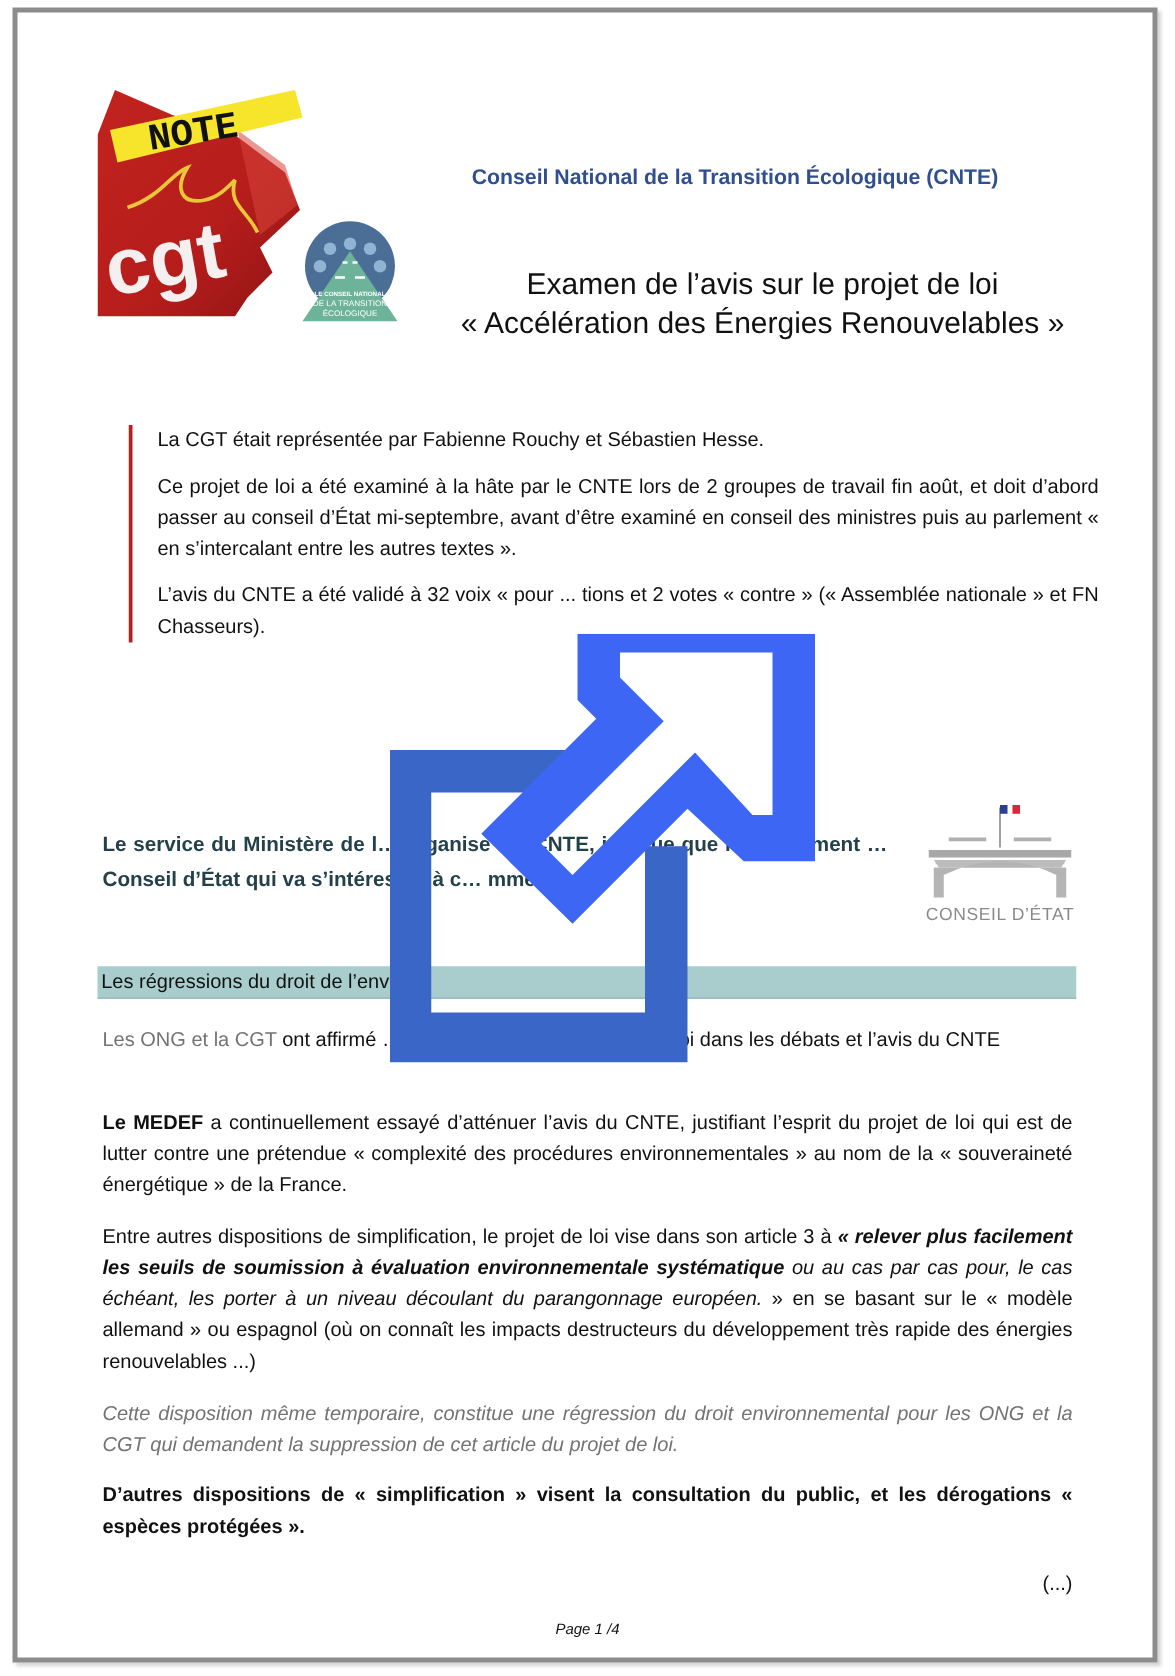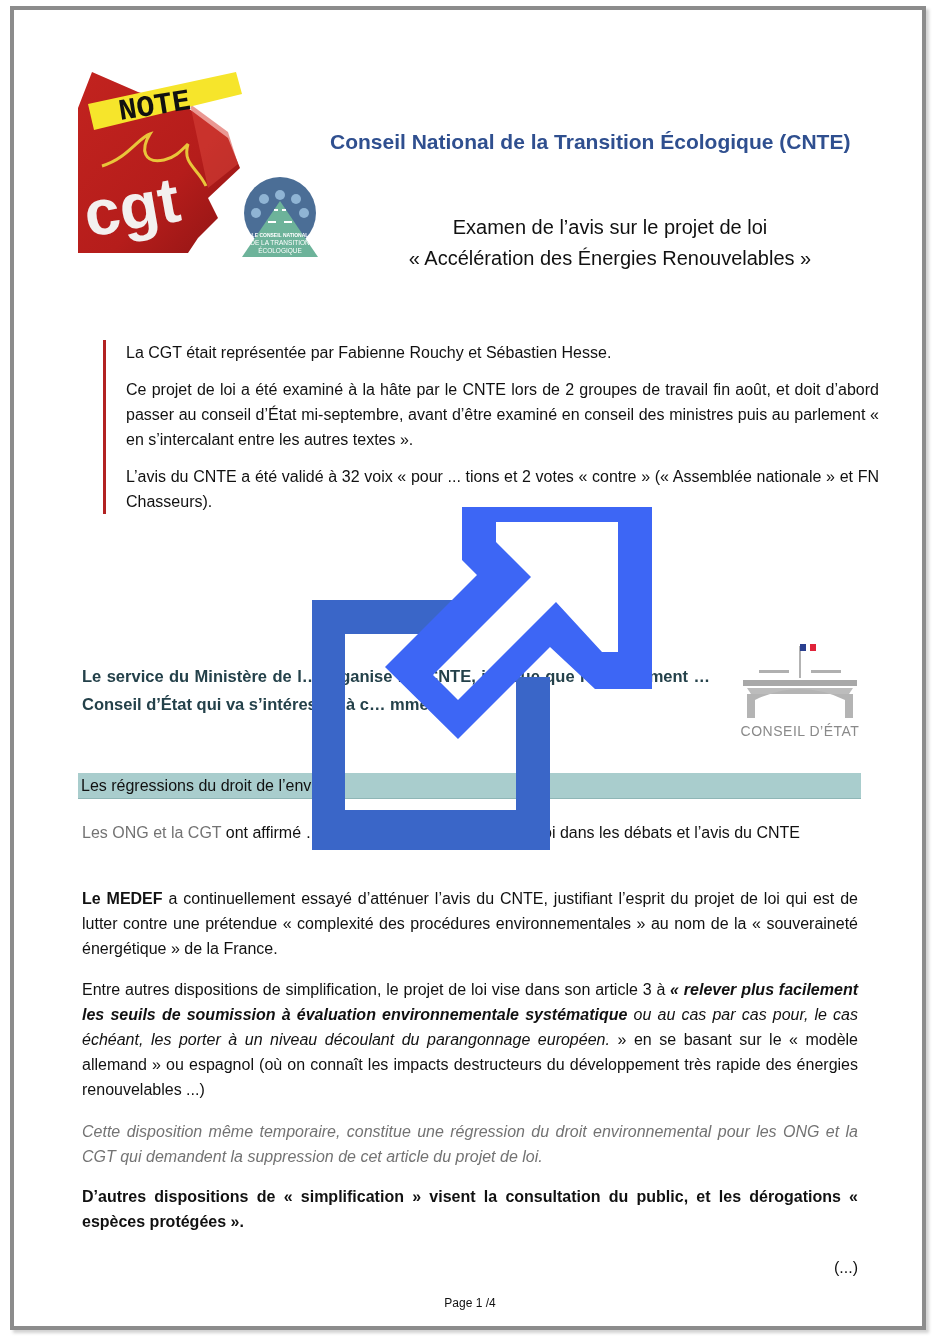--- a/index.html
+++ b/index.html
@@ -5,39 +5,39 @@
   html, body { margin: 0; padding: 0; background: #ffffff; }
   body { width: 940px; height: 1341px; position: relative; overflow: hidden; font-family: "Liberation Sans", sans-serif; }
   .frame { position: absolute; left: 10px; top: 6px; width: 916px; height: 1324px; border: 4px solid #8c8c8c; box-shadow: 3px 3px 3px rgba(0,0,0,0.18); background: #fff; box-sizing: border-box; }
   .abs { position: absolute; }
 
   
   .cgt-logo { left: 78px; top: 68px; width: 196px; height: 196px; }
   .cnte-logo { left: 238px; top: 175px; width: 84px; height: 84px; }
   .ce-logo { left: 733px; top: 638px; width: 134px; height: 104px; }
 
-  .title { left: 330px; top: 126px; width: 540px; text-align: left; color: #2f4f8f; font-weight: bold; font-size: 21px; line-height: 32px; }
-  .subtitle { left: 340px; top: 212px; width: 540px; text-align: center; color: #111; font-size: 20px; line-height: 31px; }
+  .title { left: 318px; top: 126px; width: 540px; text-align: center; color: #2f4f8f; font-weight: bold; font-size: 17px; line-height: 32px; }
+  .subtitle { left: 340px; top: 212px; width: 540px; text-align: center; color: #111; font-size: 24px; line-height: 31px; }
 
   .p { font-size: 16px; line-height: 25px; color: #111; text-align: justify; }
   .intro { left: 84px; top: 340px; width: 776px; border-left: 3px solid #b22222; padding-left: 20px; box-sizing: border-box; margin-left: 19px; }
   .intro .p { margin: 0 0 12px 0; }
   .intro .p:last-child { margin-bottom: 0; }
 
   .service { left: 82px; top: 662px; width: 628px; font-size: 16.5px; line-height: 28px; font-weight: bold; color: #24414a; text-align: justify; }
 
   .section-bar { left: 78px; top: 773px; width: 783px; height: 26px; background: #a9cdcd; border-bottom: 1px solid #8fb6b6; box-sizing: border-box; padding-left: 3px; font-size: 16px; line-height: 25px; color: #111; }
 
   .body-block { left: 82px; width: 776px; }
   .red { color: #737373; }
   .bi { font-weight: bold; font-style: italic; }
   .it { font-style: italic; }
 
   .ellipsis { left: 800px; top: 1259px; width: 58px; text-align: right; font-size: 16px; color: #111; }
-  .page-num { left: 420px; top: 1296px; width: 100px; text-align: center; font-size: 12px; color: #111; }
+  .page-num { left: 420px; top: 1296px; width: 100px; text-align: center; font-size: 12px; color: #111; font-style: italic; }
 
   .overlay-icon { left: 312px; top: 507px; width: 340px; height: 343px; }
 </style>
 </head>
 <body>
 
 <div class="frame"></div>
 
 <svg class="abs cgt-logo" viewBox="0 0 196 196">
   <defs>

